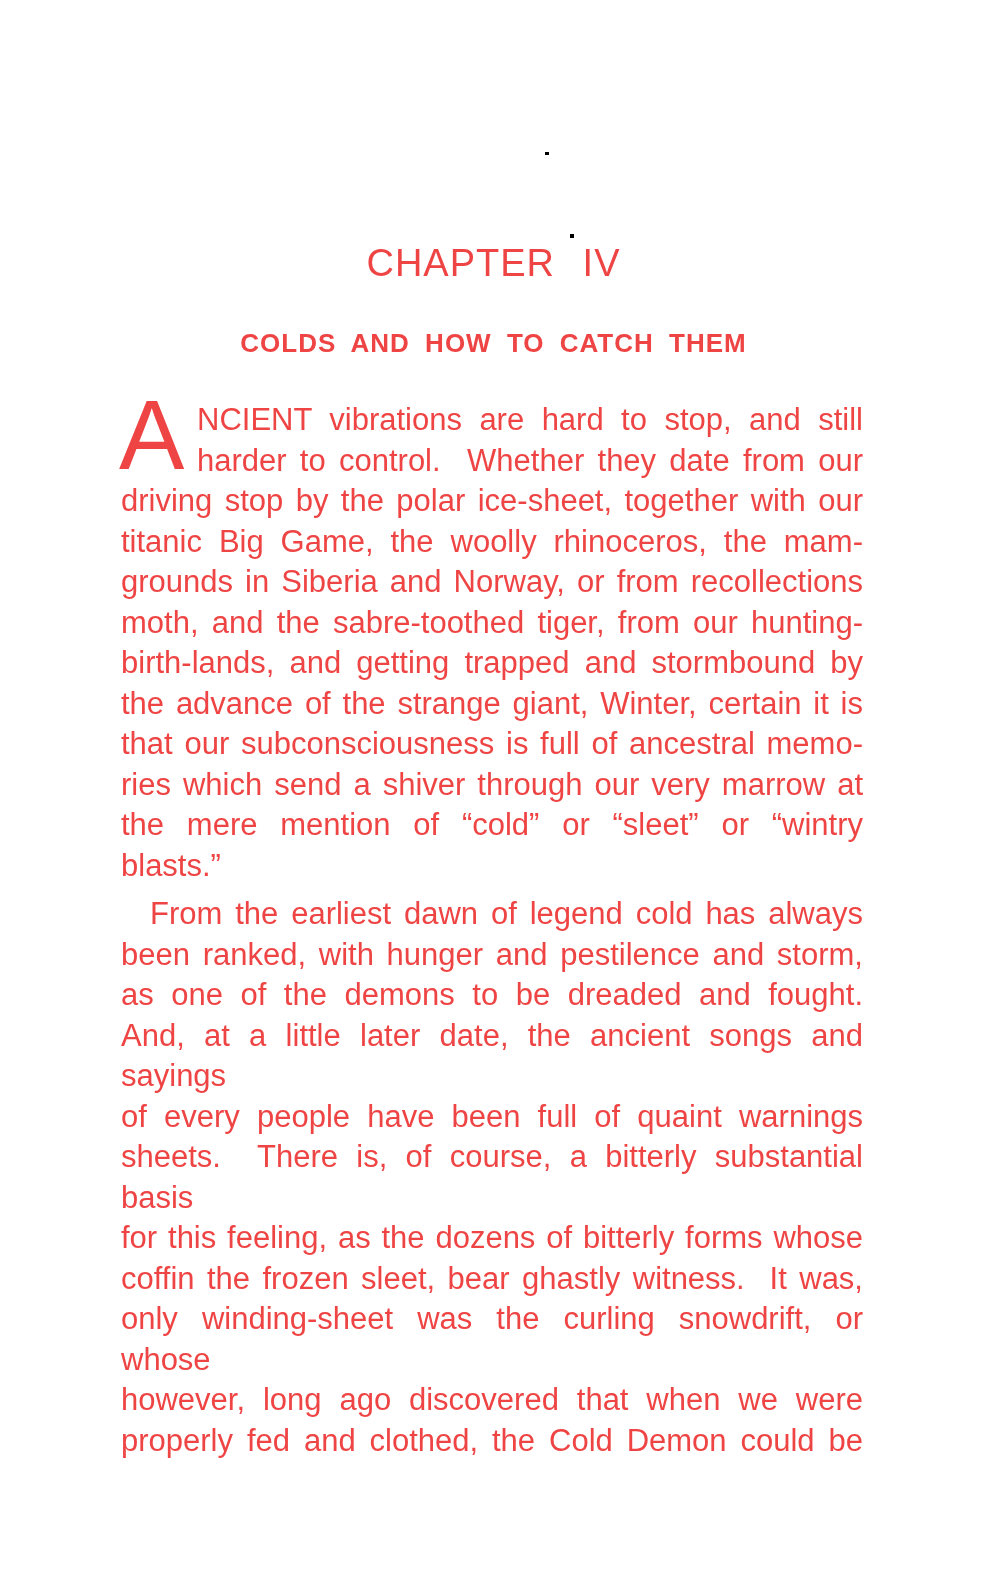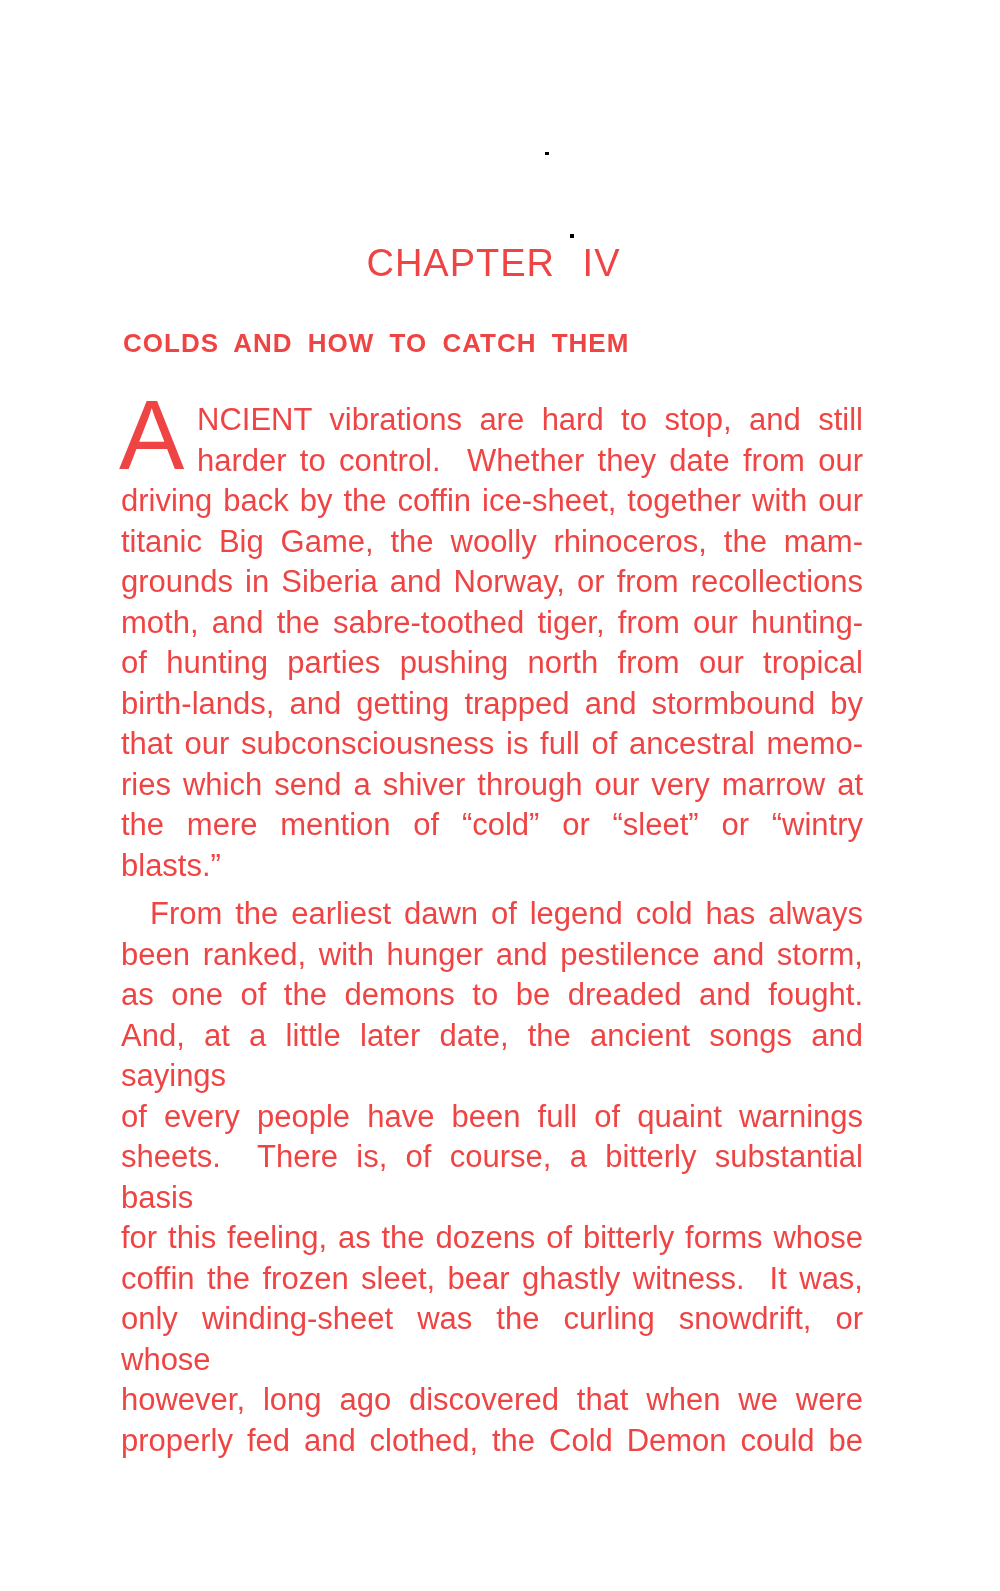--- a/index.html
+++ b/index.html
@@ -27,20 +27,21 @@
     line-height: 1;
     letter-spacing: 1px;
     word-spacing: 16px;
     white-space: nowrap;
   }
   .chapter-subtitle {
     position: absolute;
     left: 90px;
     top: 330px;
     width: 741px;
+    text-align: center;
     font-size: 26px;
     line-height: 1;
     font-weight: bold;
     letter-spacing: 1px;
     word-spacing: 7px;
     white-space: nowrap;
   }
   .bodytext {
     position: absolute;
     left: 88px;
@@ -81,26 +82,26 @@
   <div class="chapter-title">CHAPTER IV</div>
 
   <div class="chapter-subtitle">COLDS AND HOW TO CATCH THEM</div>
 
   <div class="bodytext">
 
     <div class="para">
       <span class="dropcap">A</span>
       <div class="line dc-indent">NCIENT vibrations are hard to stop, and still</div>
       <div class="line dc-indent">harder to control.&nbsp; Whether they date from our</div>
-      <div class="line">driving back by the coffin ice-sheet, together with our</div>
+      <div class="line">driving stop by the polar ice-sheet, together with our</div>
       <div class="line">titanic Big Game, the woolly rhinoceros, the mam-</div>
       <div class="line">grounds in Siberia and Norway, or from recollections</div>
       <div class="line">moth, and the sabre-toothed tiger, from our hunting-</div>
-      <div class="line">of hunting parties pushing north from our tropical</div>
       <div class="line">birth-lands, and getting trapped and stormbound by</div>
+      <div class="line">the advance of the strange giant, Winter, certain it is</div>
       <div class="line">that our subconsciousness is full of ancestral memo-</div>
       <div class="line">ries which send a shiver through our very marrow at</div>
       <div class="line">the mere mention of “cold” or “sleet” or “wintry</div>
       <div class="line endpara">blasts.”</div>
     </div>
 
     <div class="para p2">
       <div class="line">From the earliest dawn of legend cold has always</div>
       <div class="line">been ranked, with hunger and pestilence and storm,</div>
       <div class="line">as one of the demons to be dreaded and fought.</div>

